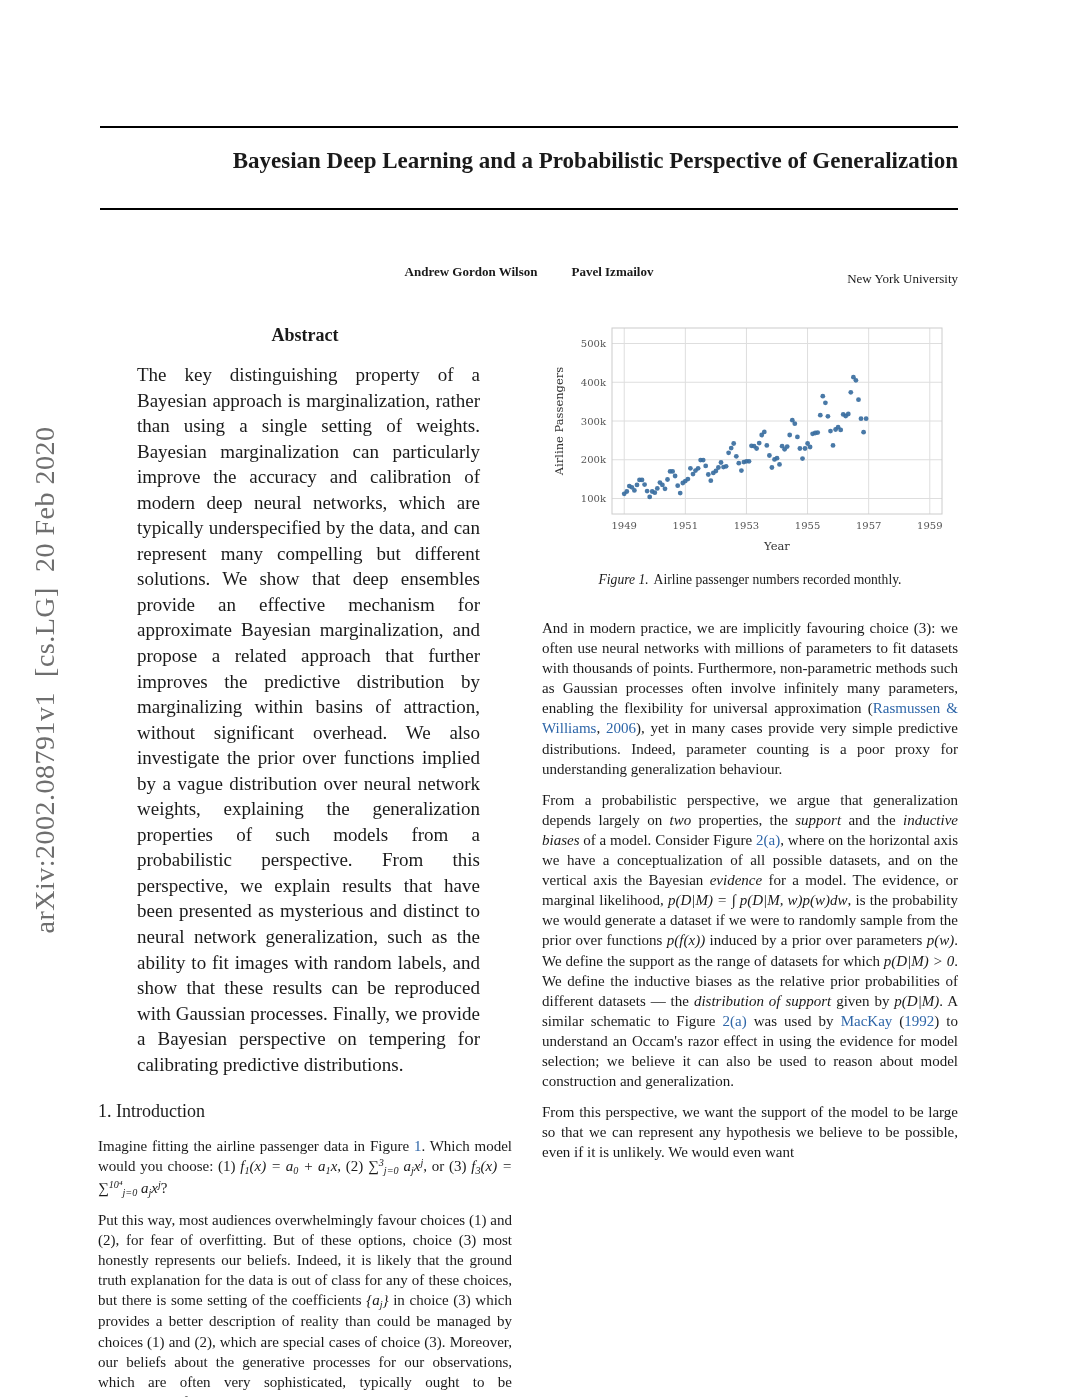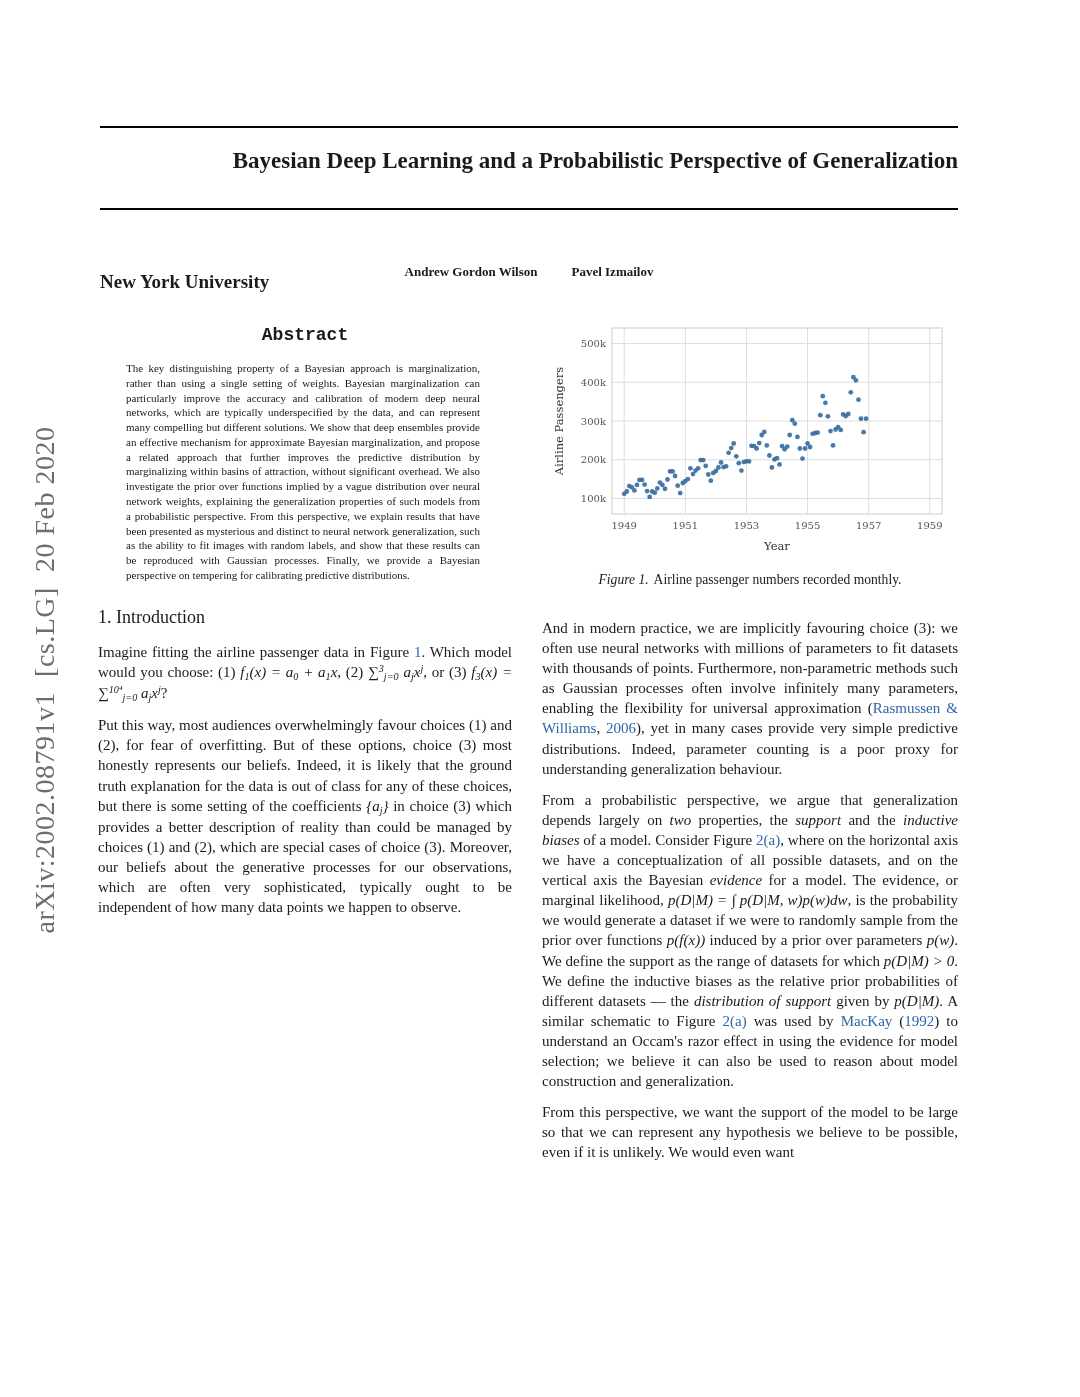--- a/index.html
+++ b/index.html
@@ -19,28 +19,28 @@
     position:absolute; left:100px; top:148px; width:858px; margin:0;
     text-align:right; font-size:23px; font-weight:bold;
   }
   .authors {
     position:absolute; left:100px; top:264px; width:858px;
     text-align:center; font-weight:bold; font-size:13px;
   }
   .author-gap { display:inline-block; width:34px; }
   .affiliation {
     position:absolute; left:100px; top:271px; width:858px;
-    text-align:left; font-size:19px;font-weight:bold;
+    text-align:right; font-size:13px;
   }
   .col { position:absolute; top:325px; }
   .col-left  { left:98px;  width:414px; }
   .col-right { left:542px; width:416px; top:318px; }
-  .abstract-heading { text-align:center; font-weight:bold; font-size:18px; margin:0 0 16px 0;font-family:Liberation Mono, monospace; }
+  .abstract-heading { text-align:center; font-weight:bold; font-size:18px; margin:0 0 16px 0; }
   .abstract-text {
-    margin:0 32px 0 28px; font-size:11px; line-height:1.345;
+    margin:0 32px 0 39px; font-size:19px; line-height:1.345;
     text-align:justify;
   }
   .section-heading { font-size:18px; font-weight:normal; margin:24px 0 14px 0; }
   .body-text {
     font-size:15px; line-height:1.34; text-align:justify; margin:0 0 11px 0;
   }
   .run-m   { font-style:italic; }
   .run-i   { font-style:italic;margin-top:28px; }
   .run-sub { font-style:italic; font-size:0.68em; vertical-align:-0.25em; }
   .run-sup { font-style:italic; font-size:0.68em; vertical-align:0.45em; }

